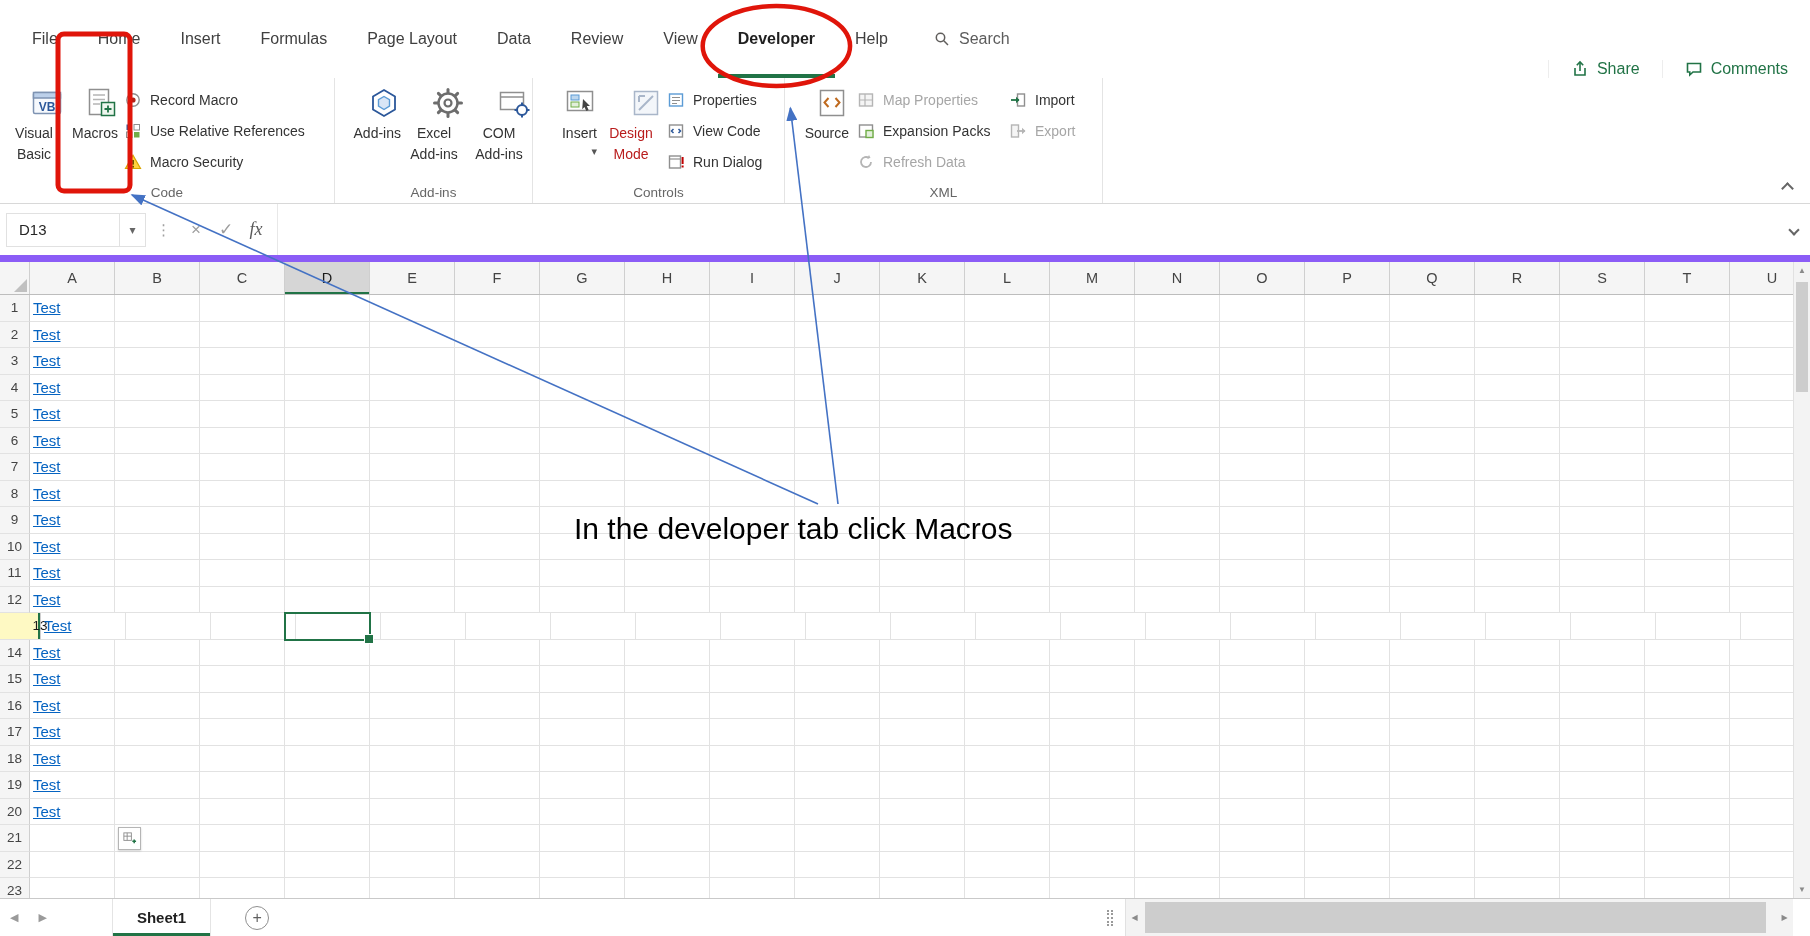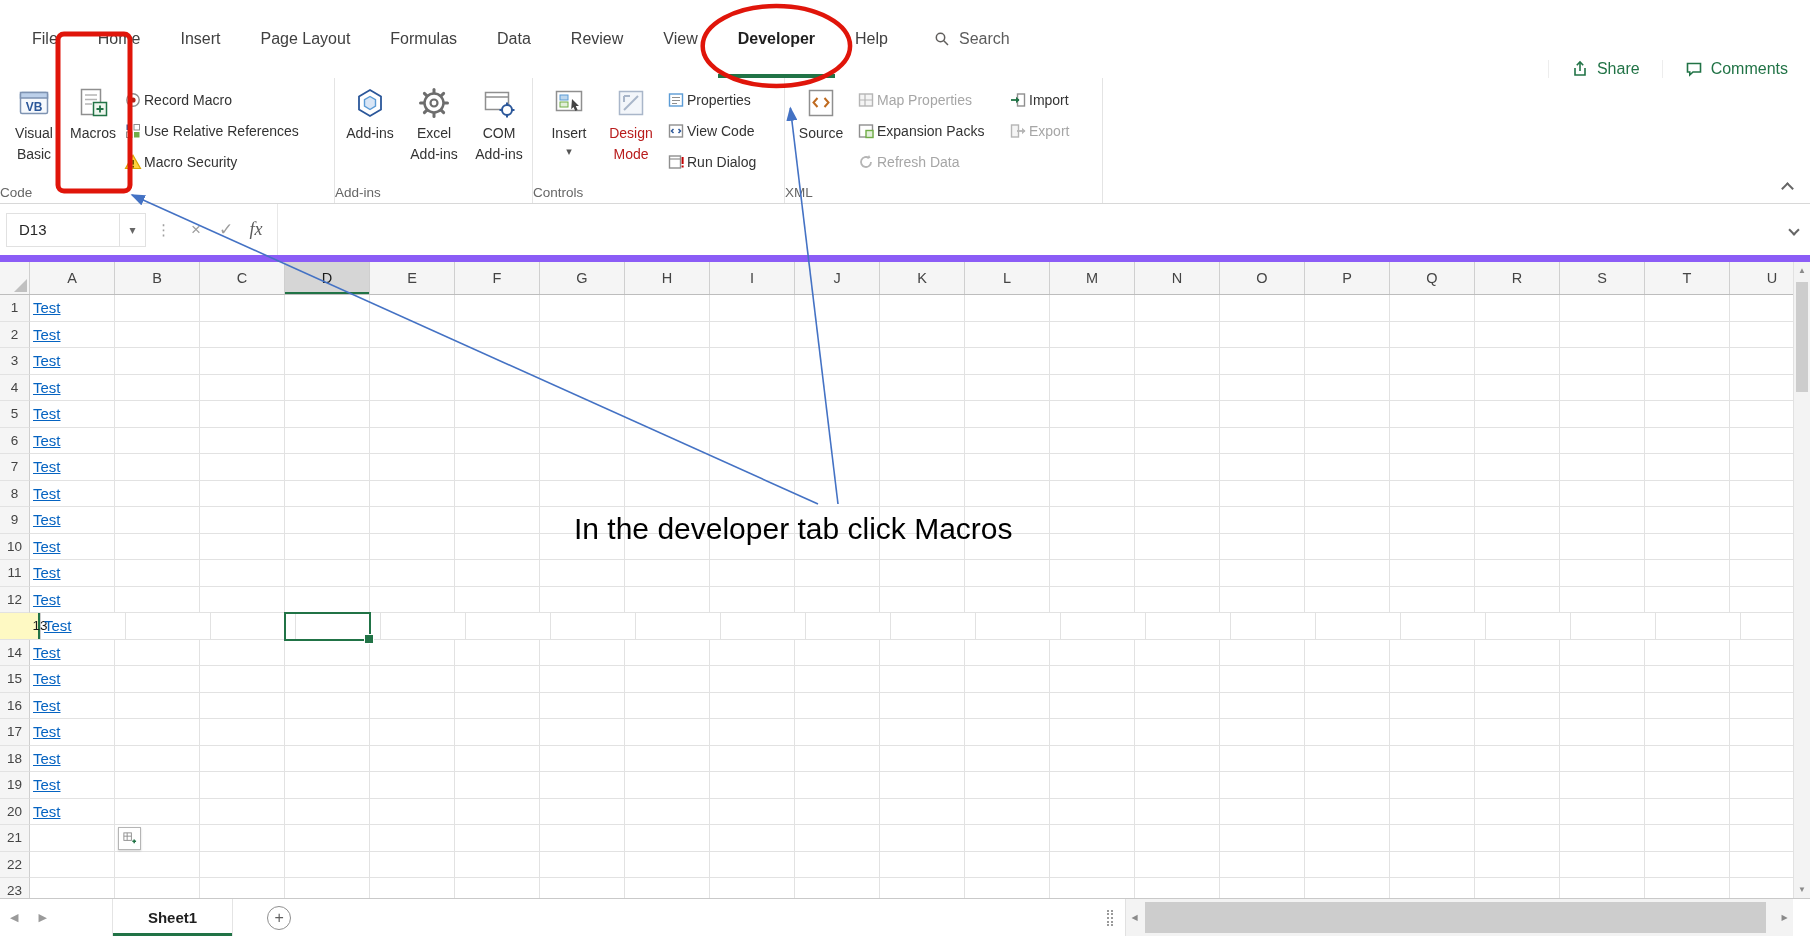--- a/index.html
+++ b/index.html
@@ -14,26 +14,26 @@
   .tab.active { font-weight:700; color:#1f1f1f; box-shadow:inset 0 -4px 0 #217346; }
   .searchbox { display:flex; align-items:center; gap:9px; margin-left:26px; color:#5c5c5c; font-size:16px; }
   .right-actions { margin-left:auto; display:flex; align-items:flex-end; }
   .action { display:flex; align-items:center; gap:8px; padding:0 22px; color:#217346; font-size:16px; border-left:1px solid #ededed; }
 
   
   #ribbon { position:absolute; top:78px; left:0; right:0; height:126px; background:#fff; border-bottom:1px solid #d8d8d8; }
   .group { position:absolute; top:0; height:100%; border-right:1px solid #e4e4e4; }
   #g-code { left:0; width:335px; } #g-addins { left:335px; width:198px; }
   #g-controls { left:533px; width:252px; } #g-xml { left:785px; width:318px; }
-  .glabel { position:absolute; bottom:3px; left:0; right:0; font-size:13.5px; color:#666; }
-  .bigbtn { position:absolute; top:3px; height:98px; display:flex; flex-direction:column; align-items:center; padding-top:5px; text-align:center; }
+  .glabel { position:absolute; bottom:3px; left:0; right:0; text-align:center; font-size:13.5px; color:#666; }
+  .bigbtn { position:absolute; top:3px; height:98px; display:flex; flex-direction:column; align-items:flex-end; padding-top:5px; text-align:center; }
   .bigbtn .blabel { margin-top:3px; font-size:14px; line-height:21px; color:#333; }
   .bigbtn.disabled .blabel { color:#b91c1c; }
   .smallcol { position:absolute; top:10px; display:flex; flex-direction:column; gap:7px; }
-  .smallbtn { display:flex; align-items:center; gap:2px; font-size:14px; color:#333; height:24px; white-space:nowrap; }
+  .smallbtn { display:flex; align-items:center; gap:8px; font-size:14px; color:#333; height:24px; white-space:nowrap; }
   .smallbtn.disabled { color:#a6a6a6; }
   .caret { font-size:11px; color:#555; margin-top:2px; line-height:1; }
   #ribbon-collapse { position:absolute; right:18px; bottom:10px; }
   .chev-up { display:block; width:9px; height:9px; border-left:2px solid #666; border-top:2px solid #666; transform:rotate(45deg); }
   .chev-down { display:block; width:8px; height:8px; border-left:2px solid #666; border-top:2px solid #666; transform:rotate(225deg); }
   .ic34 { width:34px; height:34px; flex:none; } .ic18 { width:18px; height:18px; flex:none; } .ic16 { width:16px; height:16px; flex:none; }
 
   
   #formulabar { position:absolute; top:204px; left:0; right:0; height:58px; background:#fff; border-bottom:7px solid #8b5cf6; display:flex; align-items:center; }
   .namebox { width:140px; height:34px; margin-left:6px; border:1px solid #e1e1e1; display:flex; align-items:center; font-size:15px; padding-left:12px; }
@@ -63,21 +63,21 @@
 
   
   #vscroll { position:absolute; top:262px; right:0; width:17px; bottom:38px; background:#f3f3f3; border-left:1px solid #e1e1e1; }
   .sbtn { height:17px; width:100%; display:flex; align-items:center; justify-content:center; font-size:8px; color:#8a8a8a; }
   #vscroll .bottom { position:absolute; bottom:0; left:0; }
   .vthumb { position:absolute; top:20px; left:2px; right:2px; height:110px; background:#cdcdcd; }
 
   
   #bottombar { position:absolute; left:0; right:0; bottom:0; height:38px; background:#fff; border-top:1px solid #c9c9c9; display:flex; align-items:center; }
   .navarr { color:#9a9a9a; font-size:11px; padding:0 10px; }
-  .sheettab { margin-left:55px; padding:0 35px; height:100%; display:flex; align-items:center; font-size:15px; font-weight:700; color:#1f1f1f; border-left:1px solid #e4e4e4; border-right:1px solid #e4e4e4; box-shadow:inset 0 -3px 0 #217346; }
+  .sheettab { margin-left:55px; padding:0 24px; height:100%; display:flex; align-items:center; font-size:15px; font-weight:700; color:#1f1f1f; border-left:1px solid #e4e4e4; border-right:1px solid #e4e4e4; box-shadow:inset 0 -3px 0 #217346; }
   .addsheet { margin-left:34px; width:24px; height:24px; border-radius:50%; border:1.5px solid #8f8f8f; color:#5f5f5f; display:flex; align-items:center; justify-content:center; font-size:16px; line-height:1; }
   .spacer { flex:1; }
   .dragdots { width:6px; height:16px; border-left:2px dotted #9a9a9a; border-right:2px dotted #9a9a9a; margin-right:12px; }
   .hscroll { width:668px; height:100%; display:flex; align-items:stretch; margin-right:17px; background:#f3f3f3; border-left:1px solid #e1e1e1; }
   .hscroll .sbtn { width:17px; height:100%; }
   .htrack { flex:1; position:relative; }
   .hthumb { position:absolute; left:2px; right:10px; top:3px; bottom:3px; background:#cdcdcd; }
 
   
   #annot { position:absolute; inset:0; width:100%; height:100%; pointer-events:none; z-index:60; }
@@ -86,22 +86,22 @@
 </head>
 <body>
 
 <div id="app">
 
   <div id="menubar">
     <div id="tabs">
         <div class="tab">File</div>
         <div class="tab">Home</div>
         <div class="tab">Insert</div>
+        <div class="tab">Formulas</div>
         <div class="tab">Page Layout</div>
-        <div class="tab">Formulas</div>
         <div class="tab">Data</div>
         <div class="tab">Review</div>
         <div class="tab">View</div>
         <div class="tab active">Developer</div>
         <div class="tab">Help</div>
       </div>
     <div class="searchbox">
       <svg class="ic16" viewBox="0 0 16 16">
           <circle cx="6.5" cy="6.5" r="4.2" fill="none" stroke="#605e5c" stroke-width="1.5"></circle>
           <line x1="9.8" y1="9.8" x2="14" y2="14" stroke="#605e5c" stroke-width="1.5"></line>

